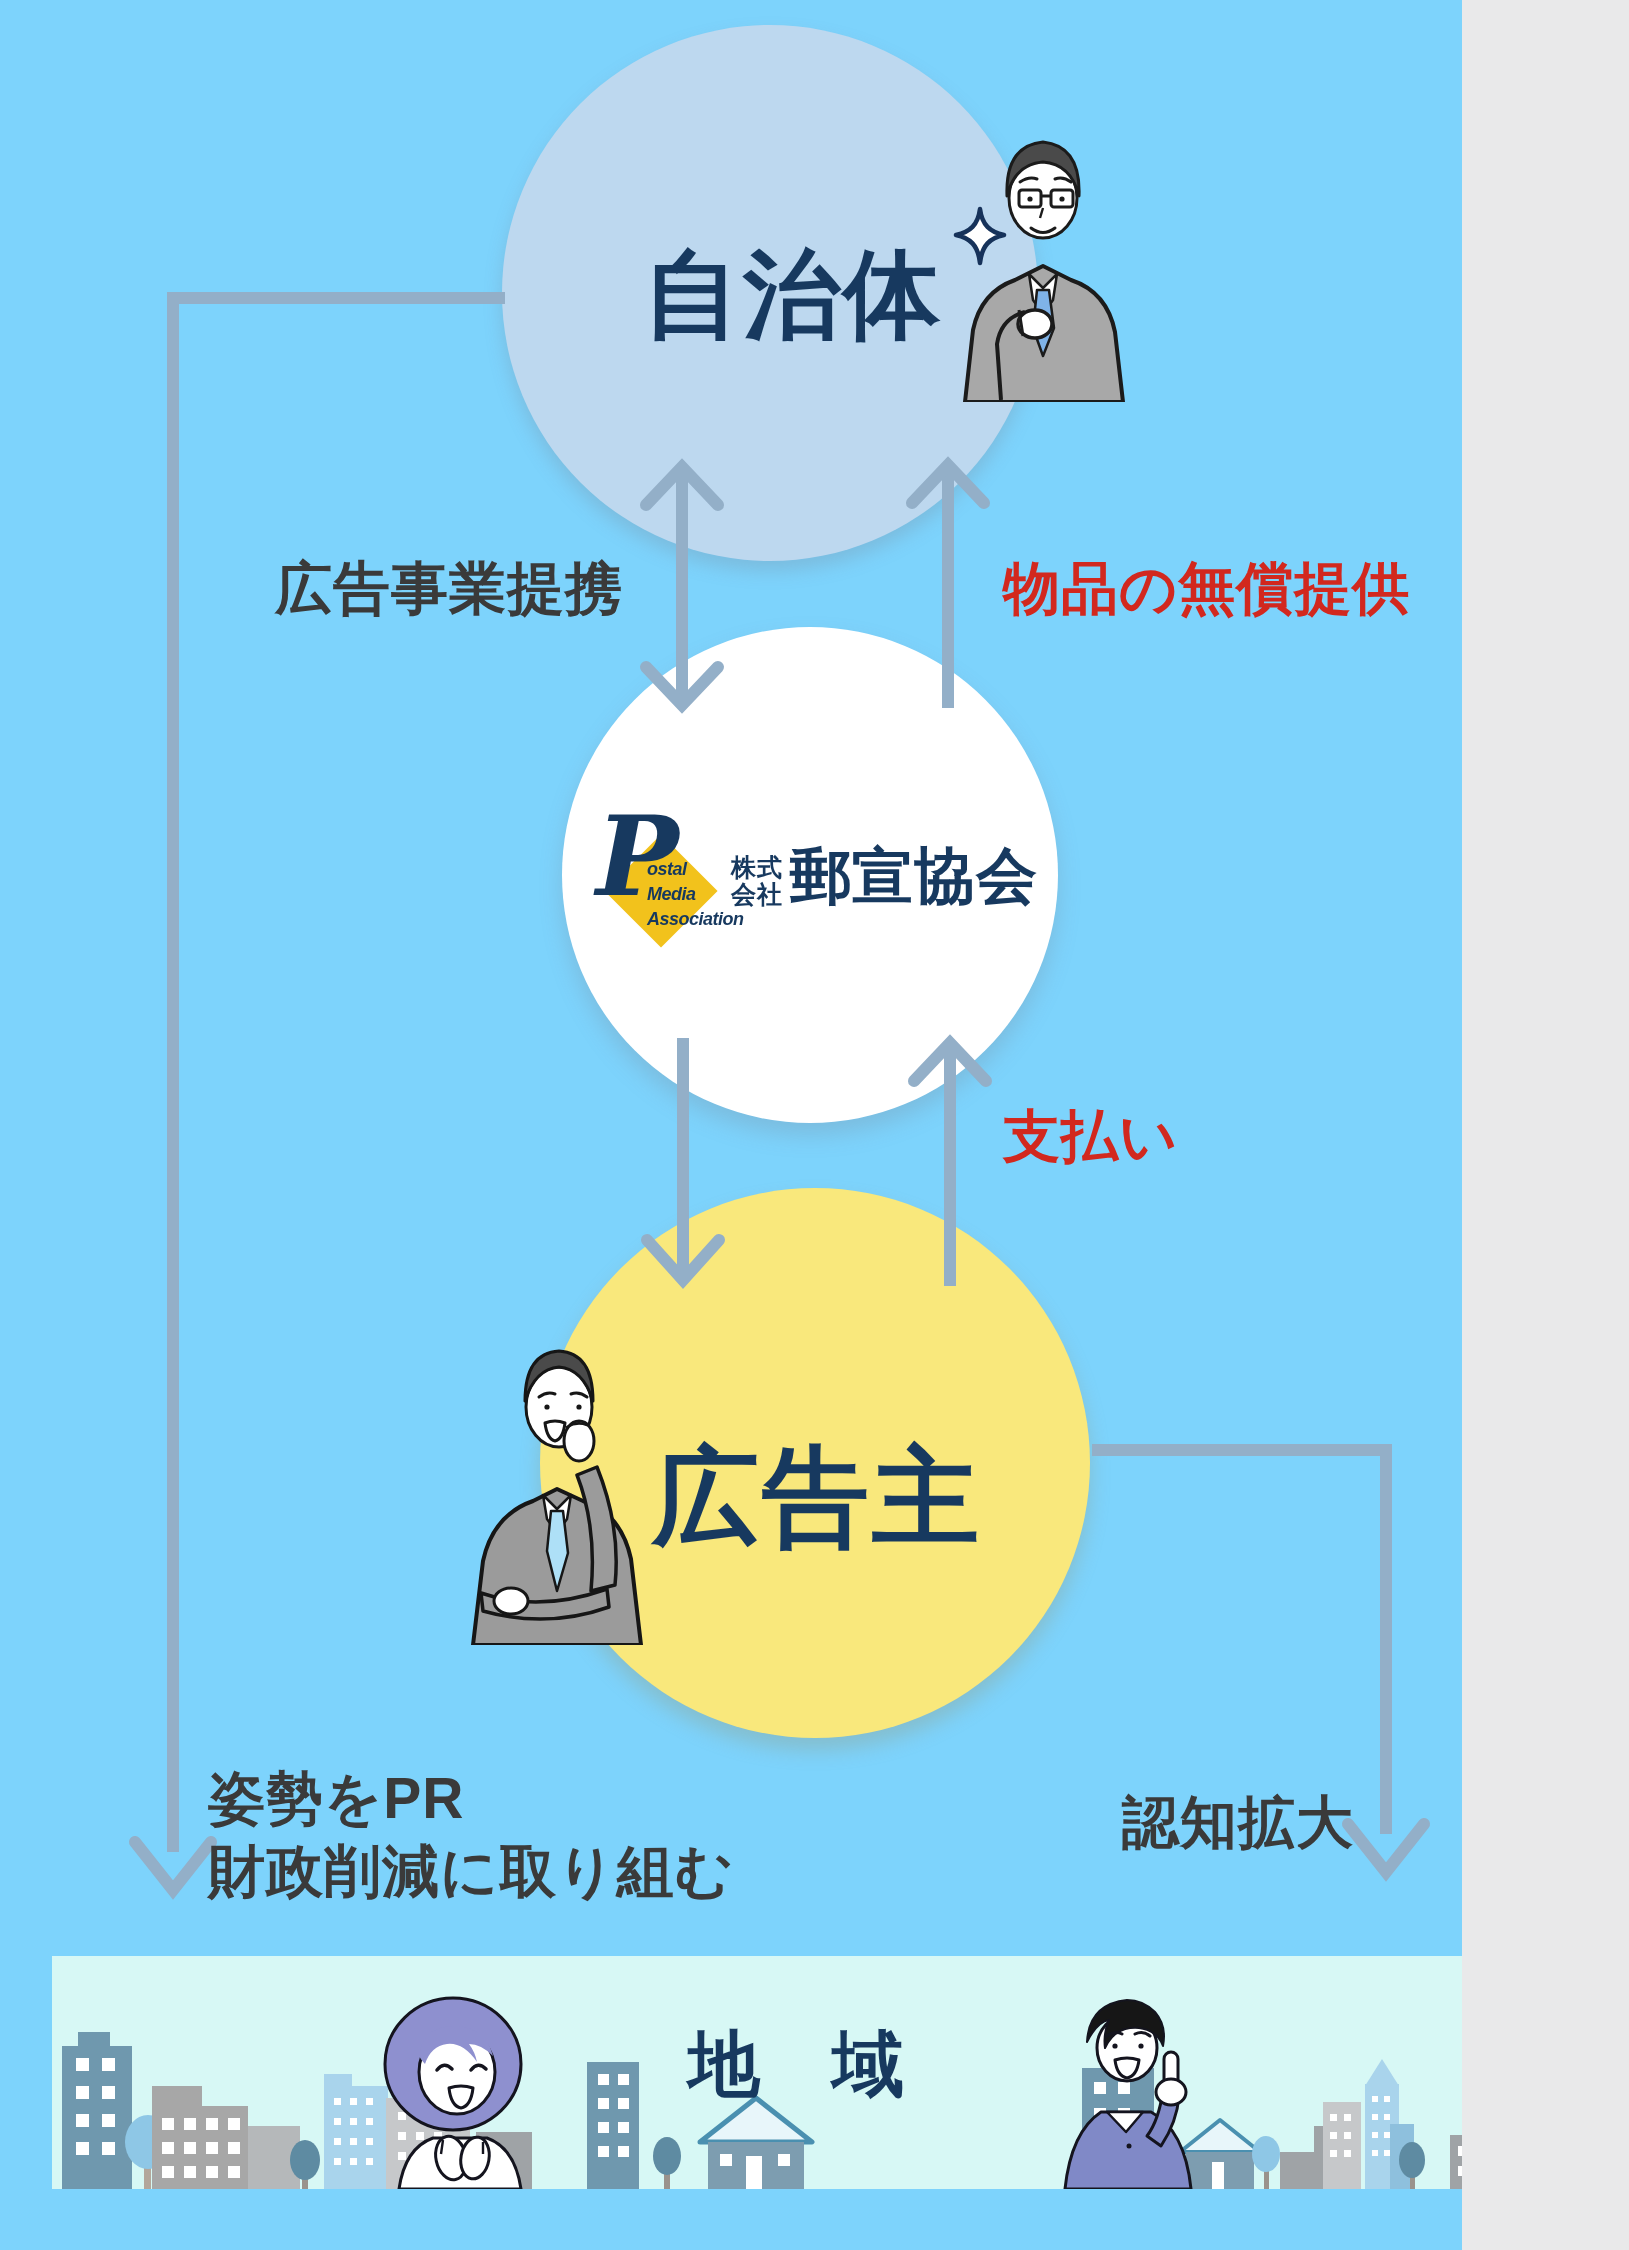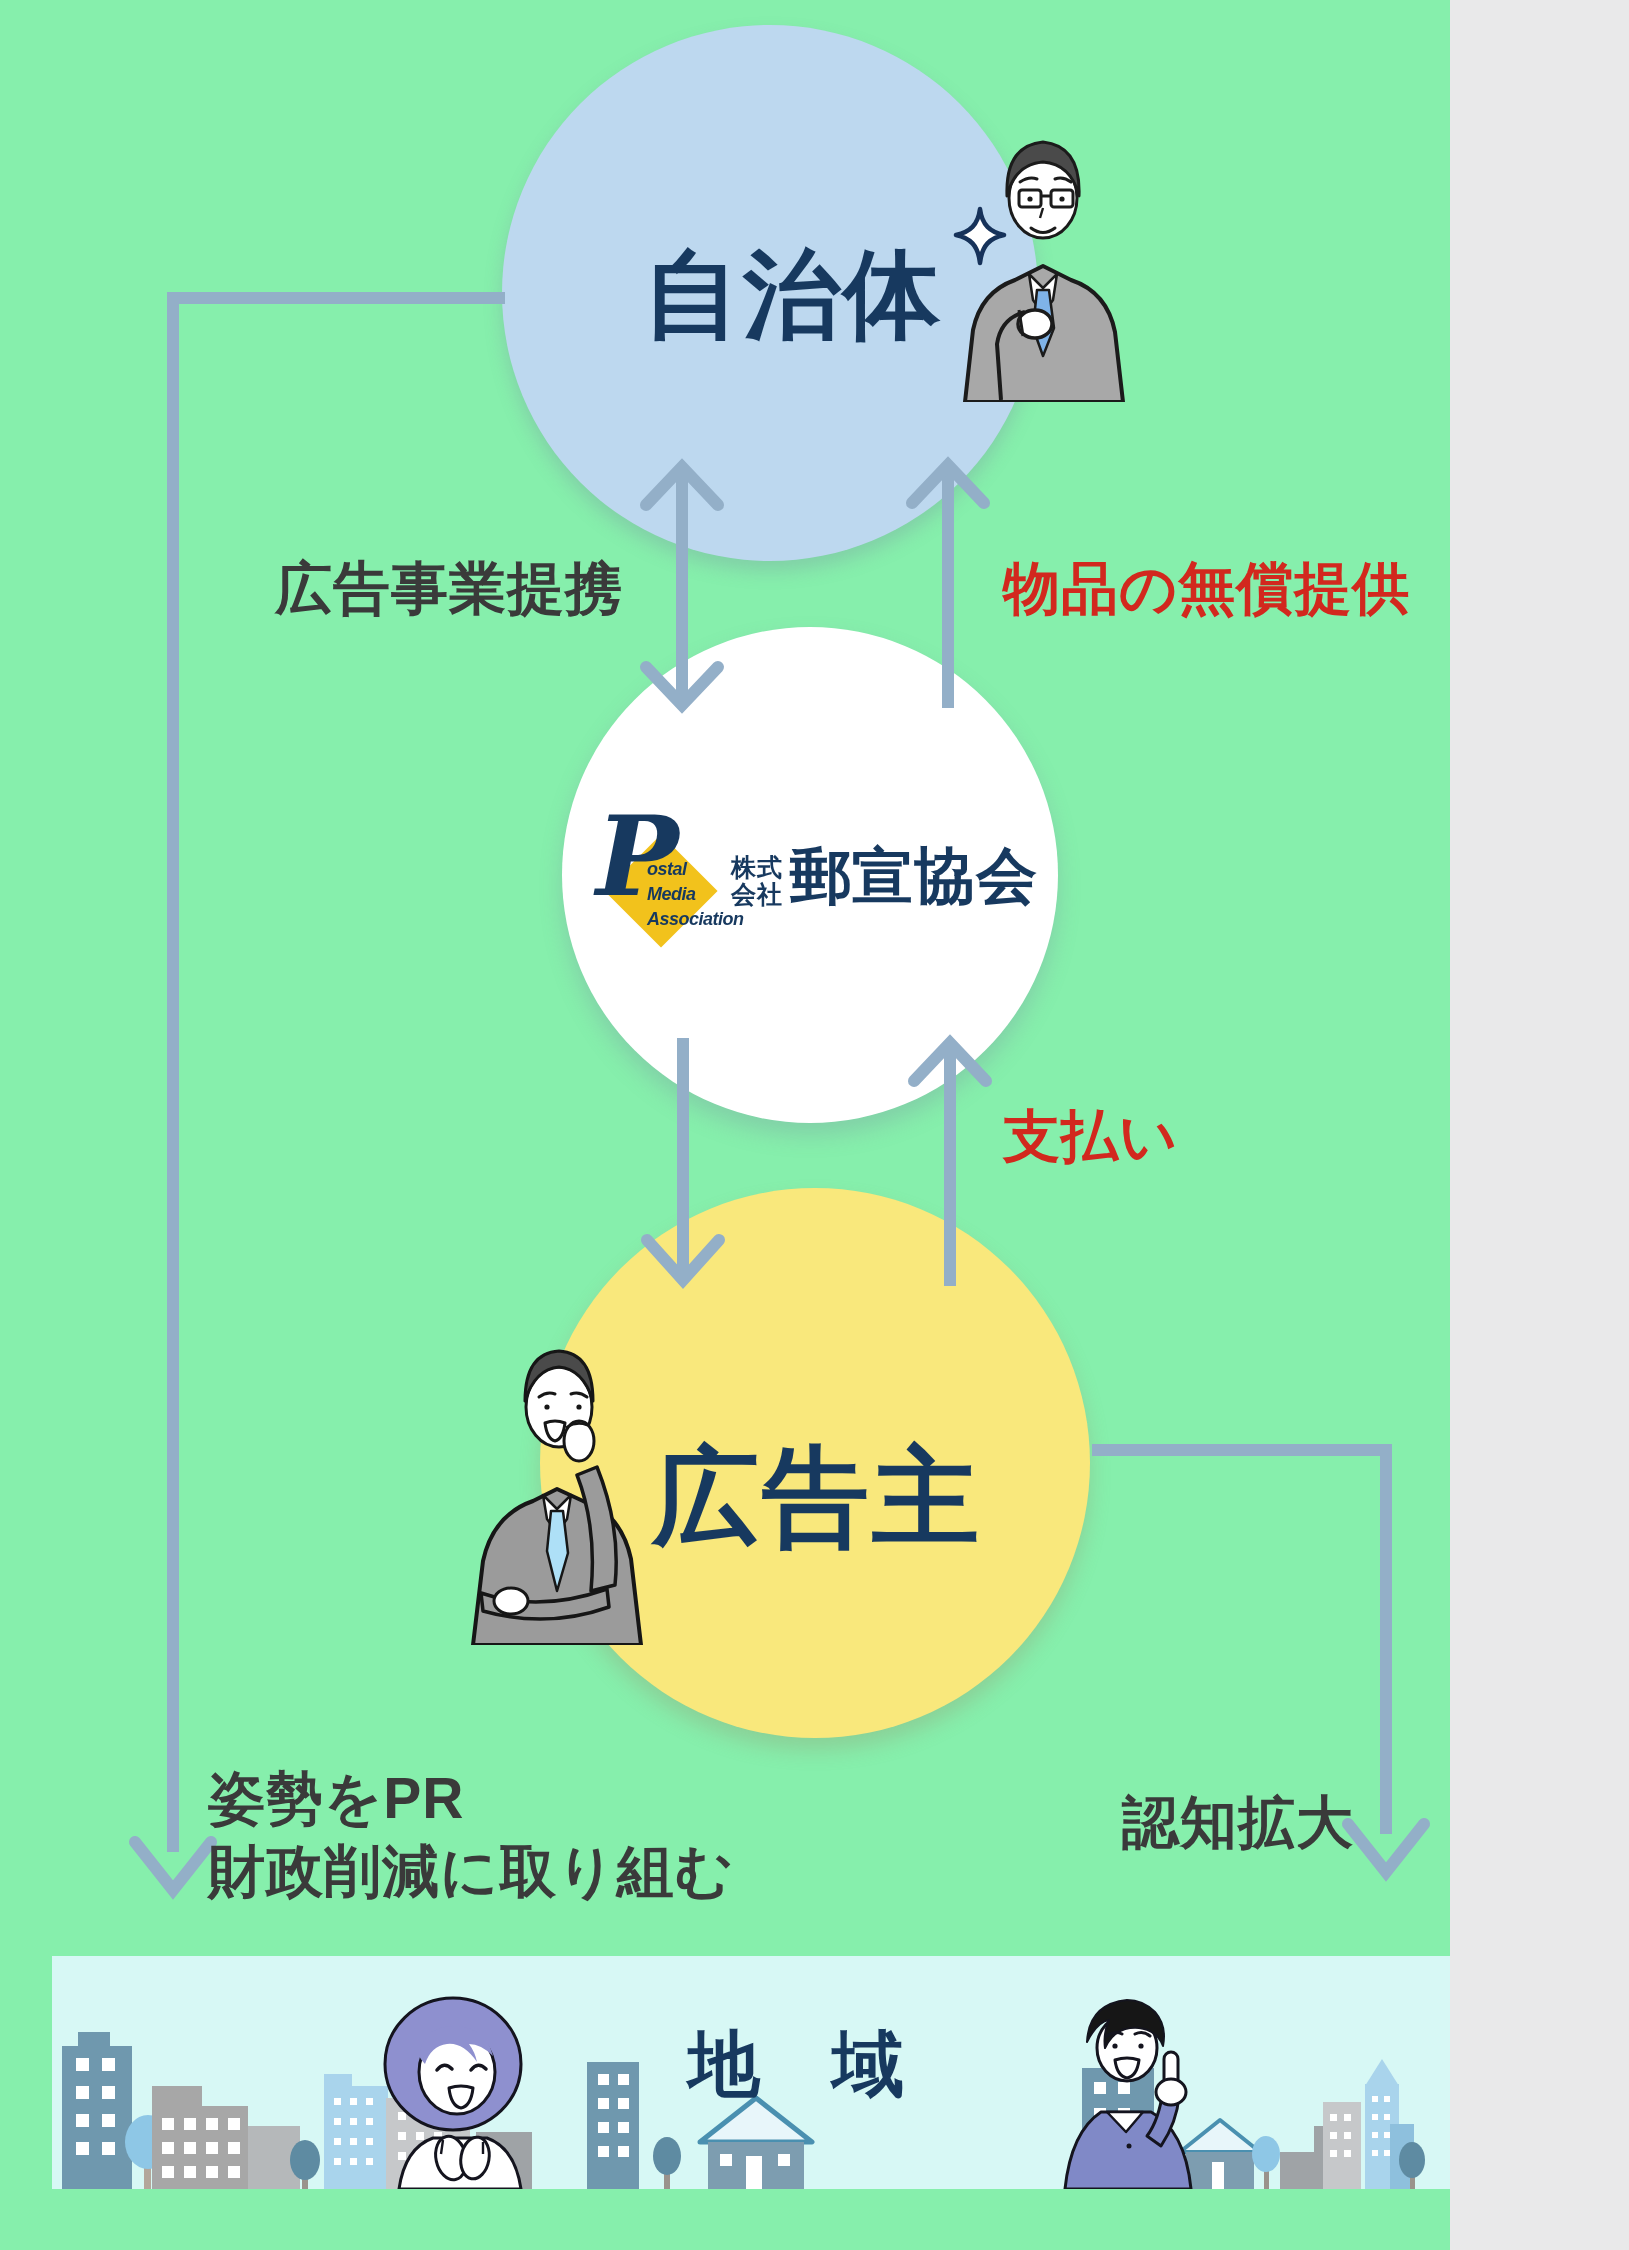--- a/index.html
+++ b/index.html
@@ -1,19 +1,20 @@
 <!DOCTYPE html>
 <html><head>
 <meta charset="utf-8">
 <style>
   html,body{margin:0;padding:0;}
   body{background:#e9e9ea;font-family:"Liberation Sans",sans-serif;}
   .stage{
-    position:relative;width:1450px;height:2250px;background:#86efac;overflow:hidden;
+    position:relative;width:1450px;height:2250px;background:#7dd3fc;overflow:hidden;
     font-family:"Liberation Sans",sans-serif;
+    padding-left:12px;
   }
   .circle{position:absolute;border-radius:50%;}
   .circle.municipality{
     left:502px;top:25px;width:536px;height:536px;background:#bdd8ef;
     box-shadow:0 10px 18px rgba(120,135,155,.30);
   }
   .circle.association{
     left:562px;top:627px;width:496px;height:496px;background:#ffffff;
     box-shadow:0 12px 22px rgba(120,135,155,.30);
   }

